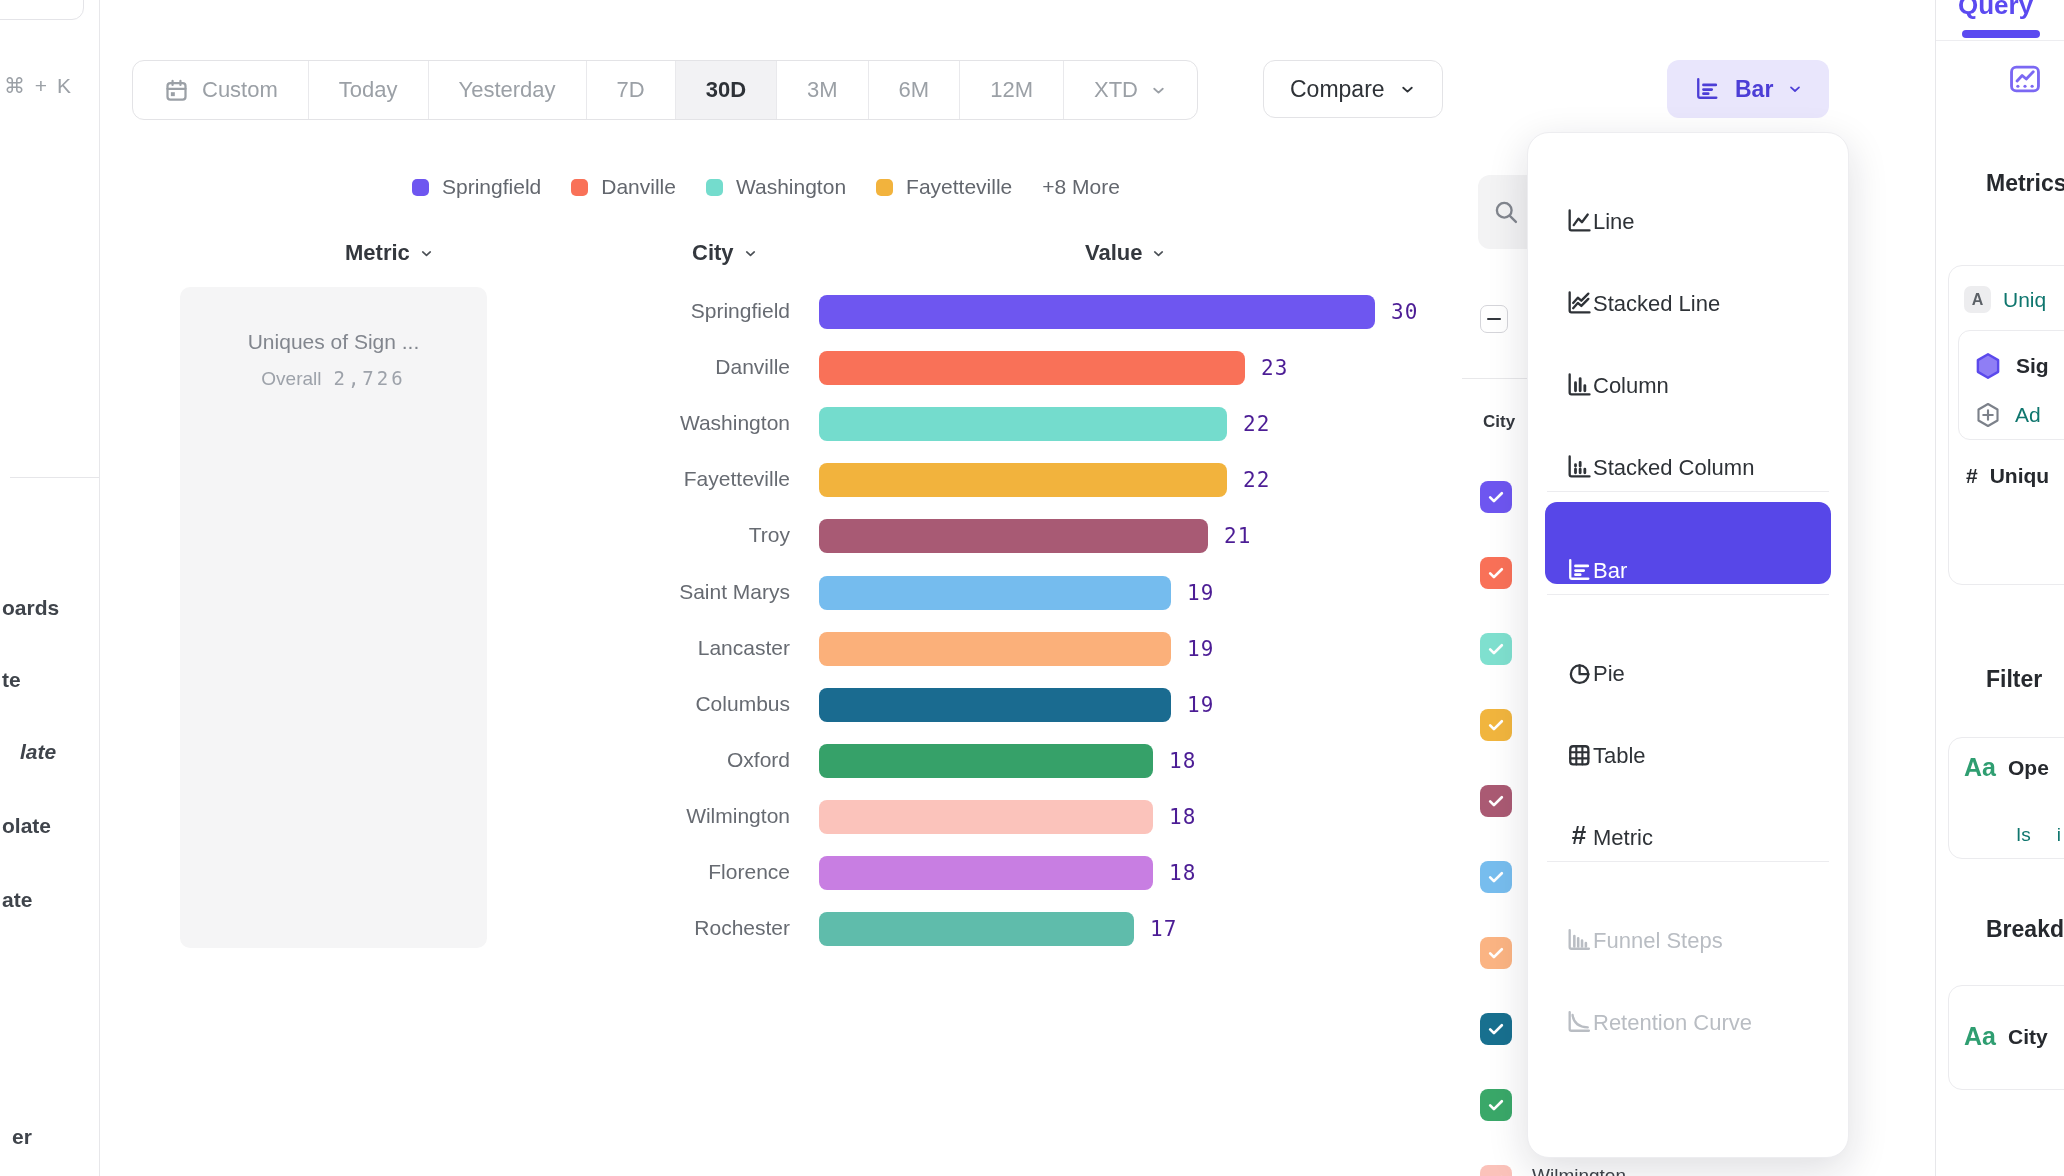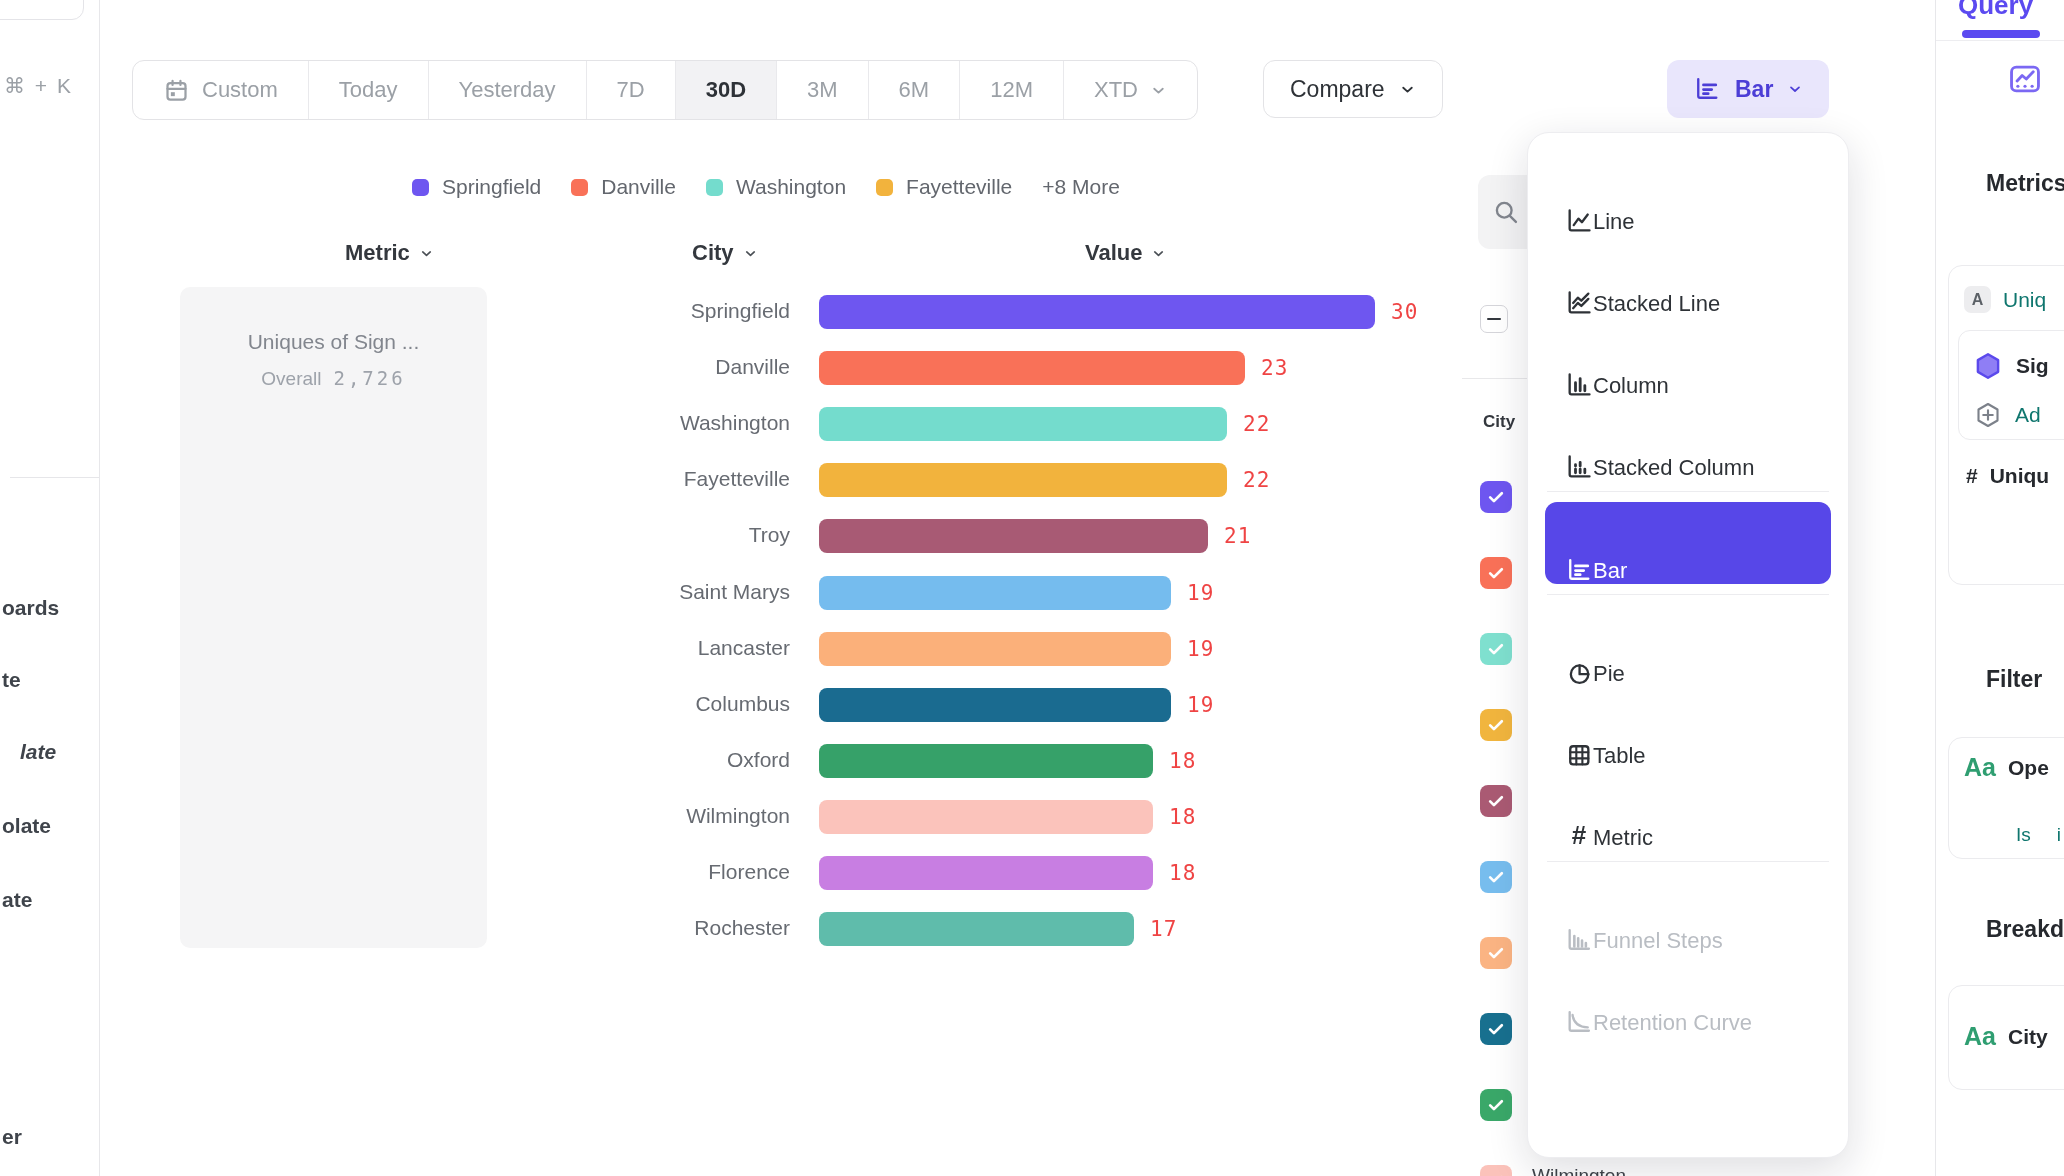--- a/index.html
+++ b/index.html
@@ -39,21 +39,21 @@
 
   
   .metric-card{left:180px;top:287px;width:307px;height:661px;background:#f5f5f6;border-radius:10px;}
   .metric-title{left:180px;top:330px;width:307px;text-align:center;font-size:21px;color:#82868e;}
   .metric-sub{left:180px;top:367px;width:307px;text-align:center;font-size:19px;color:#9da2aa;}
   .metric-sub .num{font-family:"DejaVu Sans Mono",monospace;letter-spacing:3px;margin-left:12px;}
 
   
   .row-label{width:290px;text-align:right;font-size:21px;color:#676b72;white-space:nowrap;}
   .bar{height:34px;border-radius:8px;}
-  .bar-value{font-family:"DejaVu Sans Mono",monospace;font-size:21px;color:#ef4444;letter-spacing:1px;}
+  .bar-value{font-family:"DejaVu Sans Mono",monospace;font-size:21px;color:#4c1d95;letter-spacing:1px;}
 
   
   .mini-search{left:1478px;top:175px;width:280px;height:74px;background:#f3f3f4;border-radius:12px;display:flex;align-items:center;padding-left:14px;box-sizing:border-box;}
   .minus-box{left:1480px;top:305px;width:28px;height:28px;background:#fff;border:1.5px solid #d5d5da;border-radius:7px;display:flex;align-items:center;justify-content:center;box-sizing:border-box;}
   .minus-box i{display:block;width:14px;height:0;border-top:2.5px solid #34383e;border-radius:2px;}
   .list-divider{left:1462px;top:378px;width:300px;height:0;border-top:1px solid #e8e8ea;}
   .city-title{left:1483px;top:412px;font-size:17px;font-weight:600;color:#34383e;}
   .cbox{width:32px;height:32px;border-radius:8px;display:flex;align-items:center;justify-content:center;}
   .cbox-label{font-size:19px;font-weight:500;color:#3f444a;white-space:nowrap;}
 
@@ -86,21 +86,21 @@
 <div class="abs sidebar"></div>
 <div class="abs sb-searchbox"></div>
 <div class="abs sb-shortcut">⌘ + K</div>
 <div class="abs sb-divider"></div>
 <div id="sidebar-frags">
     <div class="abs sb-frag" style="left: 2px; top: 596px;">oards</div>
     <div class="abs sb-frag" style="left: 2px; top: 668px;">te</div>
     <div class="abs sb-frag" style="left: 20px; top: 740px; font-style: italic;">late</div>
     <div class="abs sb-frag" style="left: 2px; top: 814px;">olate</div>
     <div class="abs sb-frag" style="left: 2px; top: 888px;">ate</div>
-    <div class="abs sb-frag" style="left: 2px; top: 1125px;">er</div>
+    <div class="abs sb-frag" style="left: 12px; top: 1125px;">er</div>
   </div>
 
 <div class="abs dates-group" id="dates-group">
     <div class="seg">
       <span>
         <svg width="27" height="27" viewBox="0 0 24 24" fill="none" stroke="#9ba0a6" stroke-width="2" stroke-linecap="round" stroke-linejoin="round">
           <rect x="4" y="5.5" width="16" height="14.5" rx="2.5"></rect>
           <path d="M4 10.5H20M8.5 3.5V7M15.5 3.5V7"></path>
           <rect x="7" y="13.5" width="3.5" height="3.5" fill="#9ba0a6" stroke="none"></rect>
         </svg>

